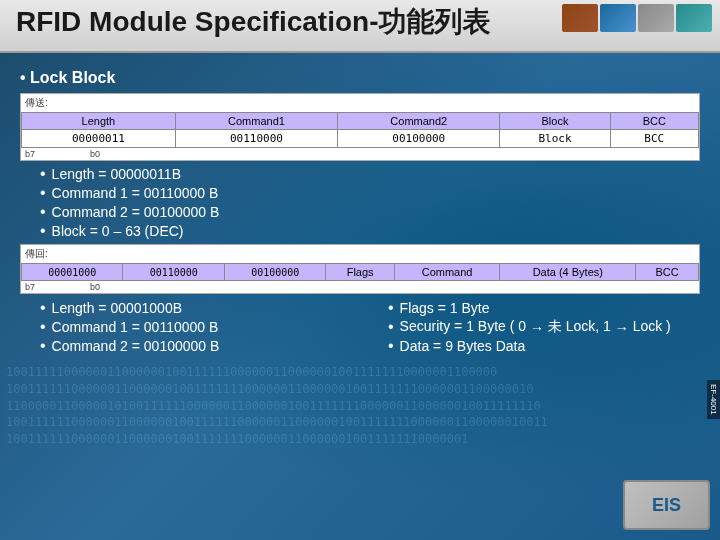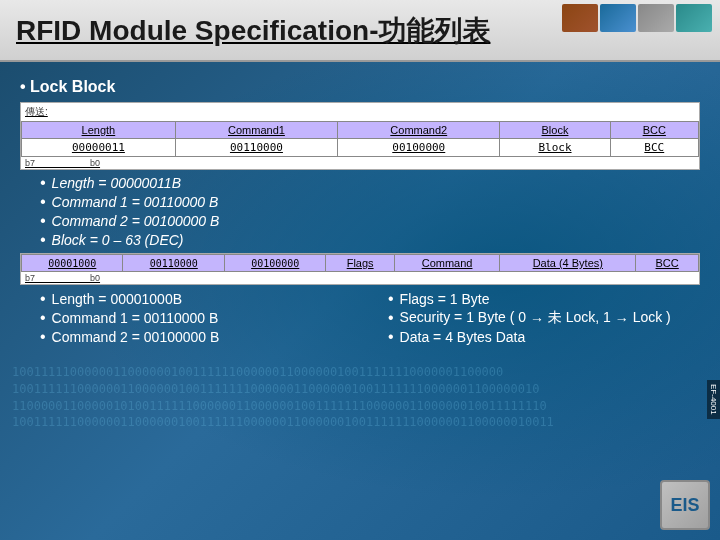--- a/index.html
+++ b/index.html
@@ -17,42 +17,41 @@
       position: absolute;
       top: 0; left: 0; right: 0; bottom: 0;
       background: 
         radial-gradient(ellipse at 70% 50%, rgba(0,80,120,0.7) 0%, transparent 60%),
         linear-gradient(135deg, #1a4a6a 0%, #2a6a9a 50%, #1a5a8a 100%);
       z-index: 0;
     }
 
     .binary-bg {
       position: absolute;
-      bottom: 0; left: 8px; right: 0;
+      bottom: 0; left: 2px; right: 0;
       height: 180px;
       color: rgba(100,180,220,0.3);
       font-family: monospace;
       font-size: 12px;
       line-height: 1.4;
       overflow: hidden;
       z-index: 1;
       padding: 4px;
     }
 
     .content {
       position: relative;
       z-index: 2;
       padding: 0;
     }
 
     .title-bar {
       background: linear-gradient(to bottom, #e8e8e8, #d0d0d0);
-      padding: 12px 16px 10px 16px;
+      padding: 3px 16px 10px 16px;
       border-bottom: 2px solid #999;
-      text-decoration: underline;
     }
 
     .title-bar h1 {
       font-size: 28px;
       font-weight: bold;
       color: #1a1a1a;
       font-family: Arial, sans-serif;
     }
 
     .title-images {
@@ -92,21 +91,20 @@
       content: '•';
       margin-right: 6px;
       font-size: 16px;
     }
 
     .table-container {
       background: white;
       border: 1px solid #aaa;
       margin: 4px 0;
       font-size: 11px;
-      text-decoration: underline;
     }
 
     .table-label {
       color: #333;
       font-size: 10px;
       padding: 2px 4px;
     }
 
     .spec-table {
       width: 100%;
@@ -132,36 +130,35 @@
 
     .row-label {
       color: #444;
       font-size: 9px;
       padding: 1px 4px;
       text-align: left;
     }
 
     .bullet-sub-section {
       margin: 4px 0 4px 20px;
-      font-style: italic;
     }
 
     .two-col {
       display: flex;
       gap: 36px;
     }
 
     .col-left { flex: 1; }
     .col-right { flex: 1; text-align: right; }
 
     .corner-logo {
       position: absolute;
       bottom: 10px;
       right: 10px;
-      width: 50px;
+      width: 87px;
       height: 50px;
       background: linear-gradient(135deg, #c0c0c0, #a0a0a0);
       border-radius: 4px;
       display: flex;
       align-items: center;
       justify-content: center;
       font-weight: bold;
       font-size: 18px;
       color: #1a5a8a;
       border: 2px solid #888;
@@ -183,20 +180,21 @@
 </head>
 <body>
 
 <div class="bg-overlay"></div>
 
 <div class="binary-bg">
   <div>10011111000000110000001001111110000001100000010011111110000001100000</div>
   <div>1001111110000001100000010011111110000001100000010011111110000001100000010</div>
   <div>11000001100000101001111110000001100000010011111110000001100000010011111110</div>
   <div>100111111000000110000001001111110000001100000010011111110000001100000010011</div>
+  <div>1001111110000001100000010011111110000001100000010011111110000001</div>
 </div>
 
 <div class="content">
 
   <div class="title-bar" style="position:relative;">
     <h1>RFID Module Specification-功能列表</h1>
     <div class="title-images">
       <div class="title-img-box" style="background: linear-gradient(135deg, #8B4513, #A0522D);"></div>
       <div class="title-img-box" style="background: linear-gradient(135deg, #1a6a9a, #4a90d0);"></div>
       <div class="title-img-box" style="background: linear-gradient(135deg, #888, #aaa);"></div>
@@ -242,20 +240,21 @@
       </div>
       <div class="bullet-item">
         <span>Command 2 = 00100000 B</span>
       </div>
       <div class="bullet-item">
         <span>Block = 0 – 63 (DEC)</span>
       </div>
     </div>
 
     <div class="table-container">
+      <div class="table-label">傳回:</div>
       <table class="spec-table">
         <thead>
           <tr>
             <th style="font-family:monospace; font-size:10px;margin-top:39px;">00001000</th>
             <th style="font-family:monospace; font-size:10px;">00110000</th>
             <th style="font-family:monospace; font-size:10px;">00100000</th>
             <th>Flags</th>
             <th>Command</th>
             <th>Data (4 Bytes)</th>
             <th>BCC</th>
@@ -278,21 +277,21 @@
         </div>
       </div>
       <div class="col-right">
         <div class="bullet-item">
           <span>Flags = 1 Byte</span>
         </div>
         <div class="bullet-item">
           <span>Security = 1 Byte ( 0 → 未 Lock, 1 → Lock )</span>
         </div>
         <div class="bullet-item">
-          <span>Data = 4 Bytes Data</span>
+          <span>Data = 9 Bytes Data</span>
         </div>
       </div>
     </div>
 
   </div>
 </div>
 
 <div class="corner-logo">EIS</div>
 
 <div class="side-tag">EF-4001</div>

